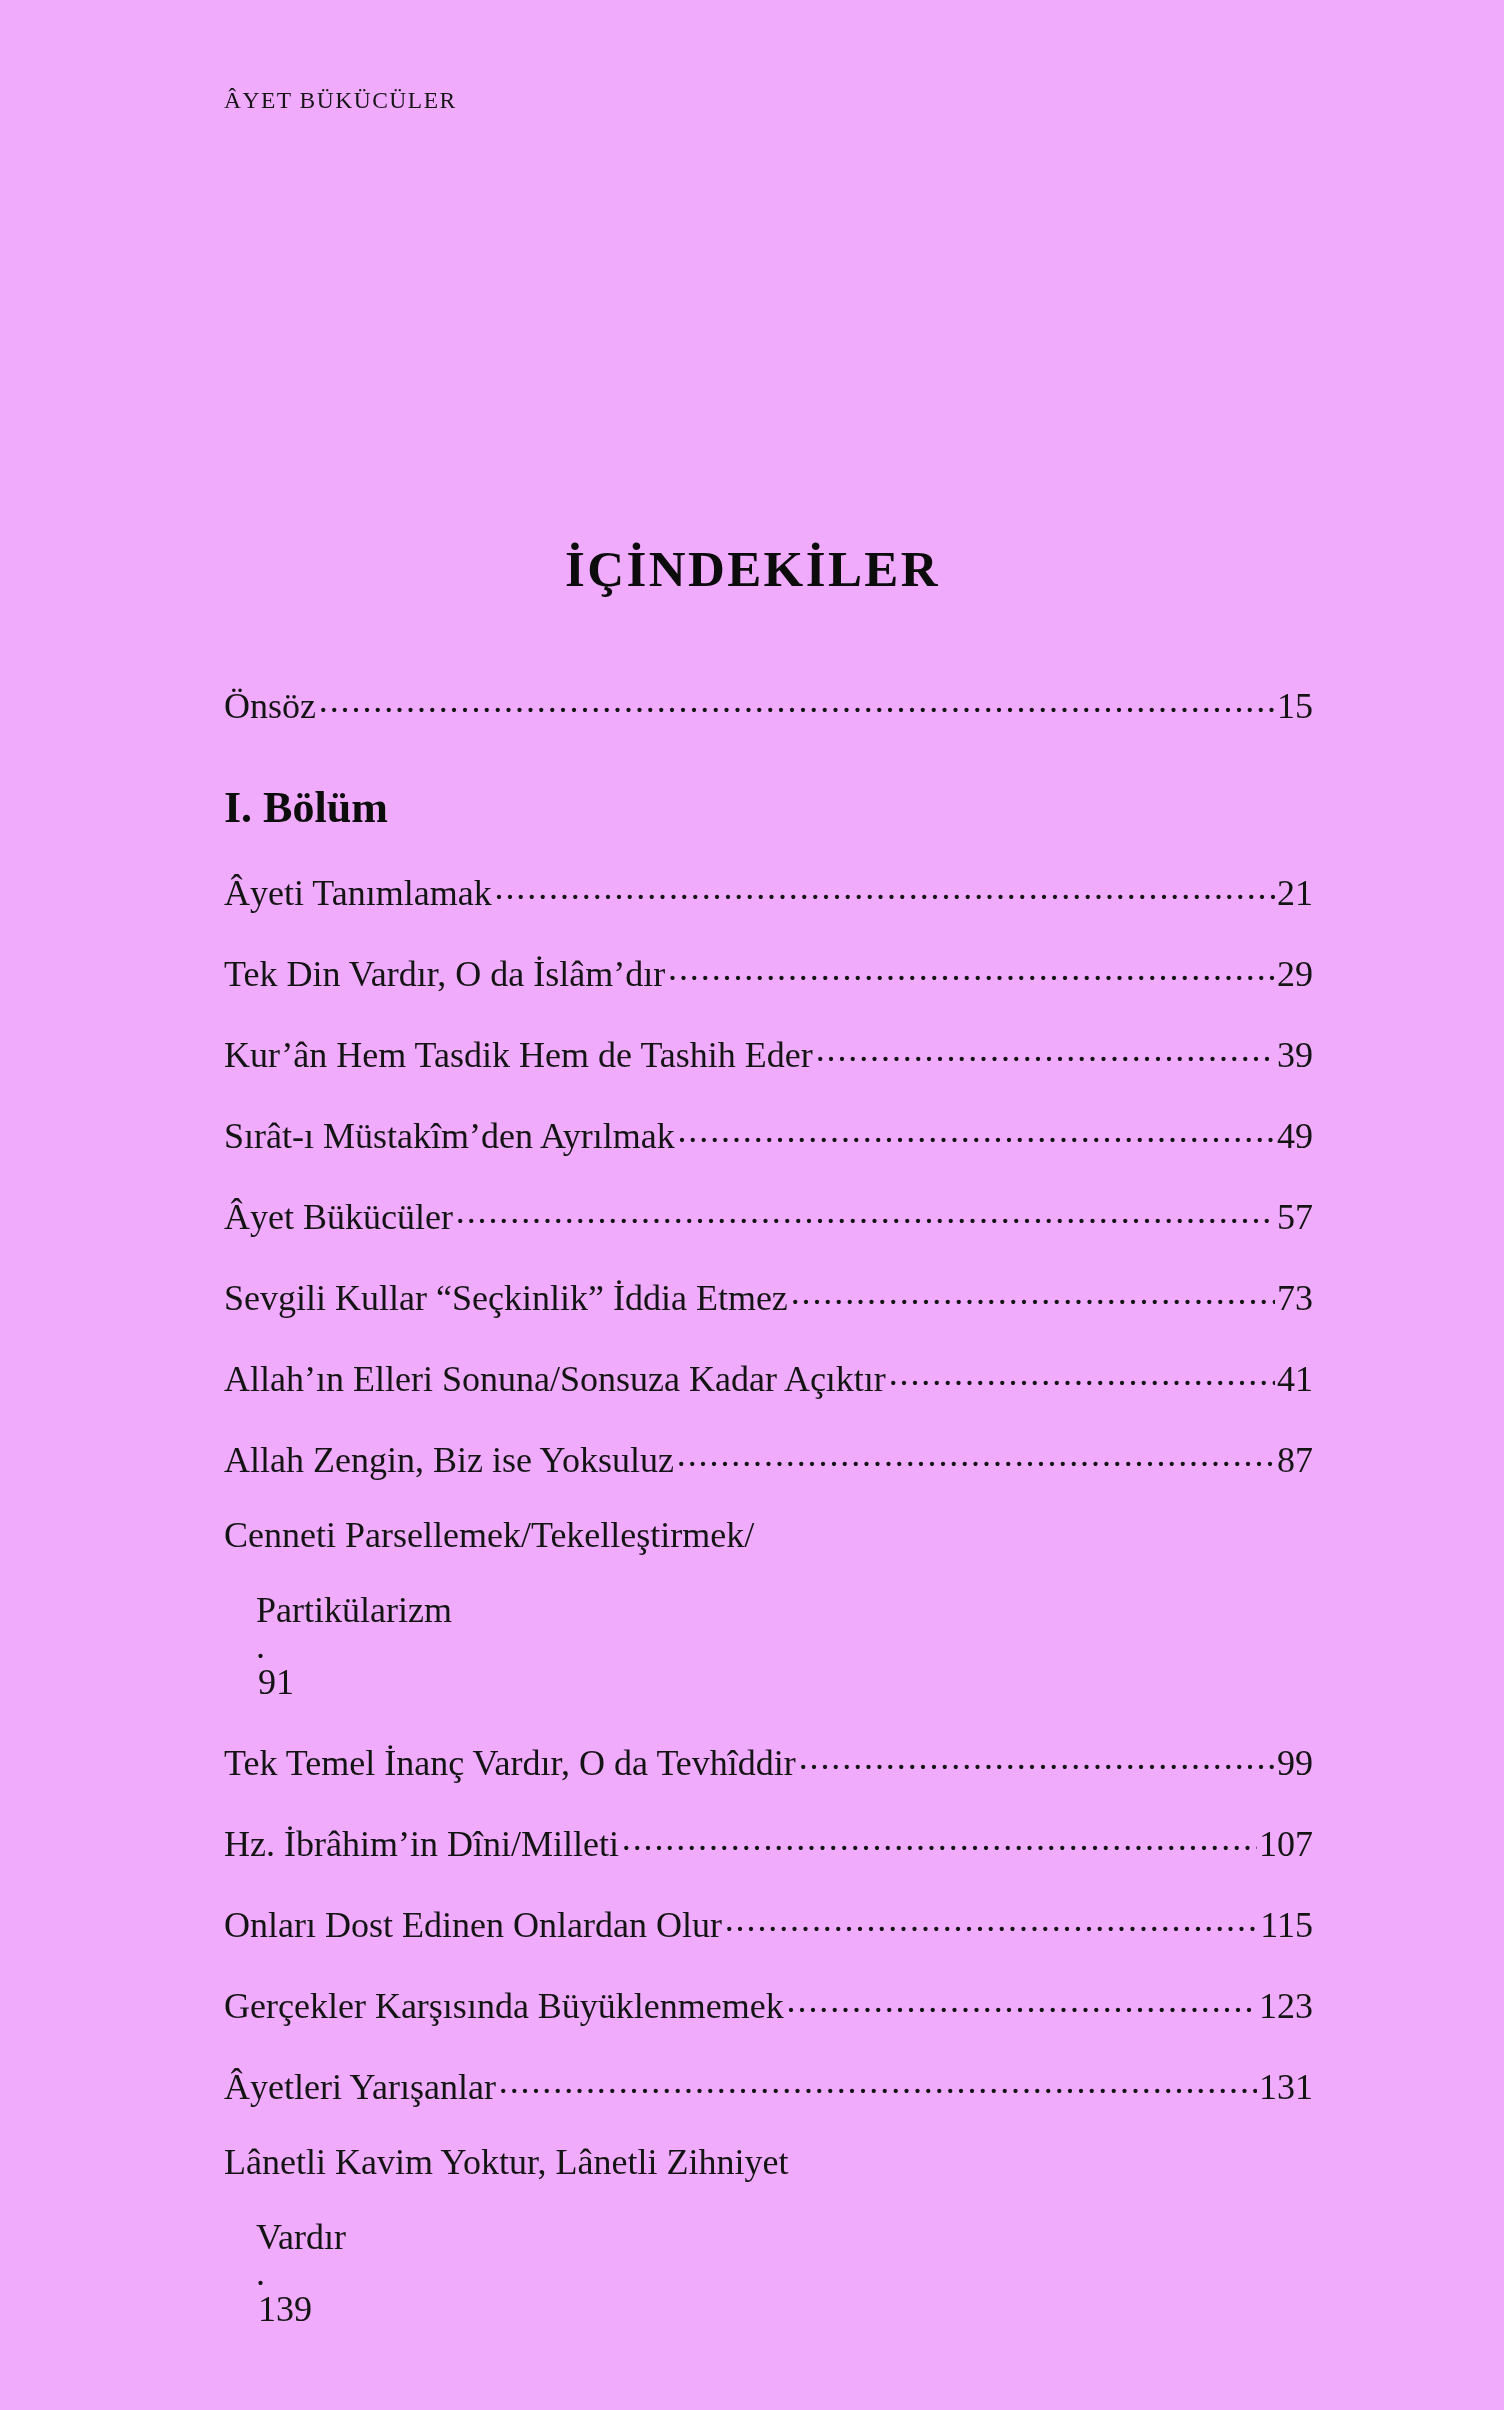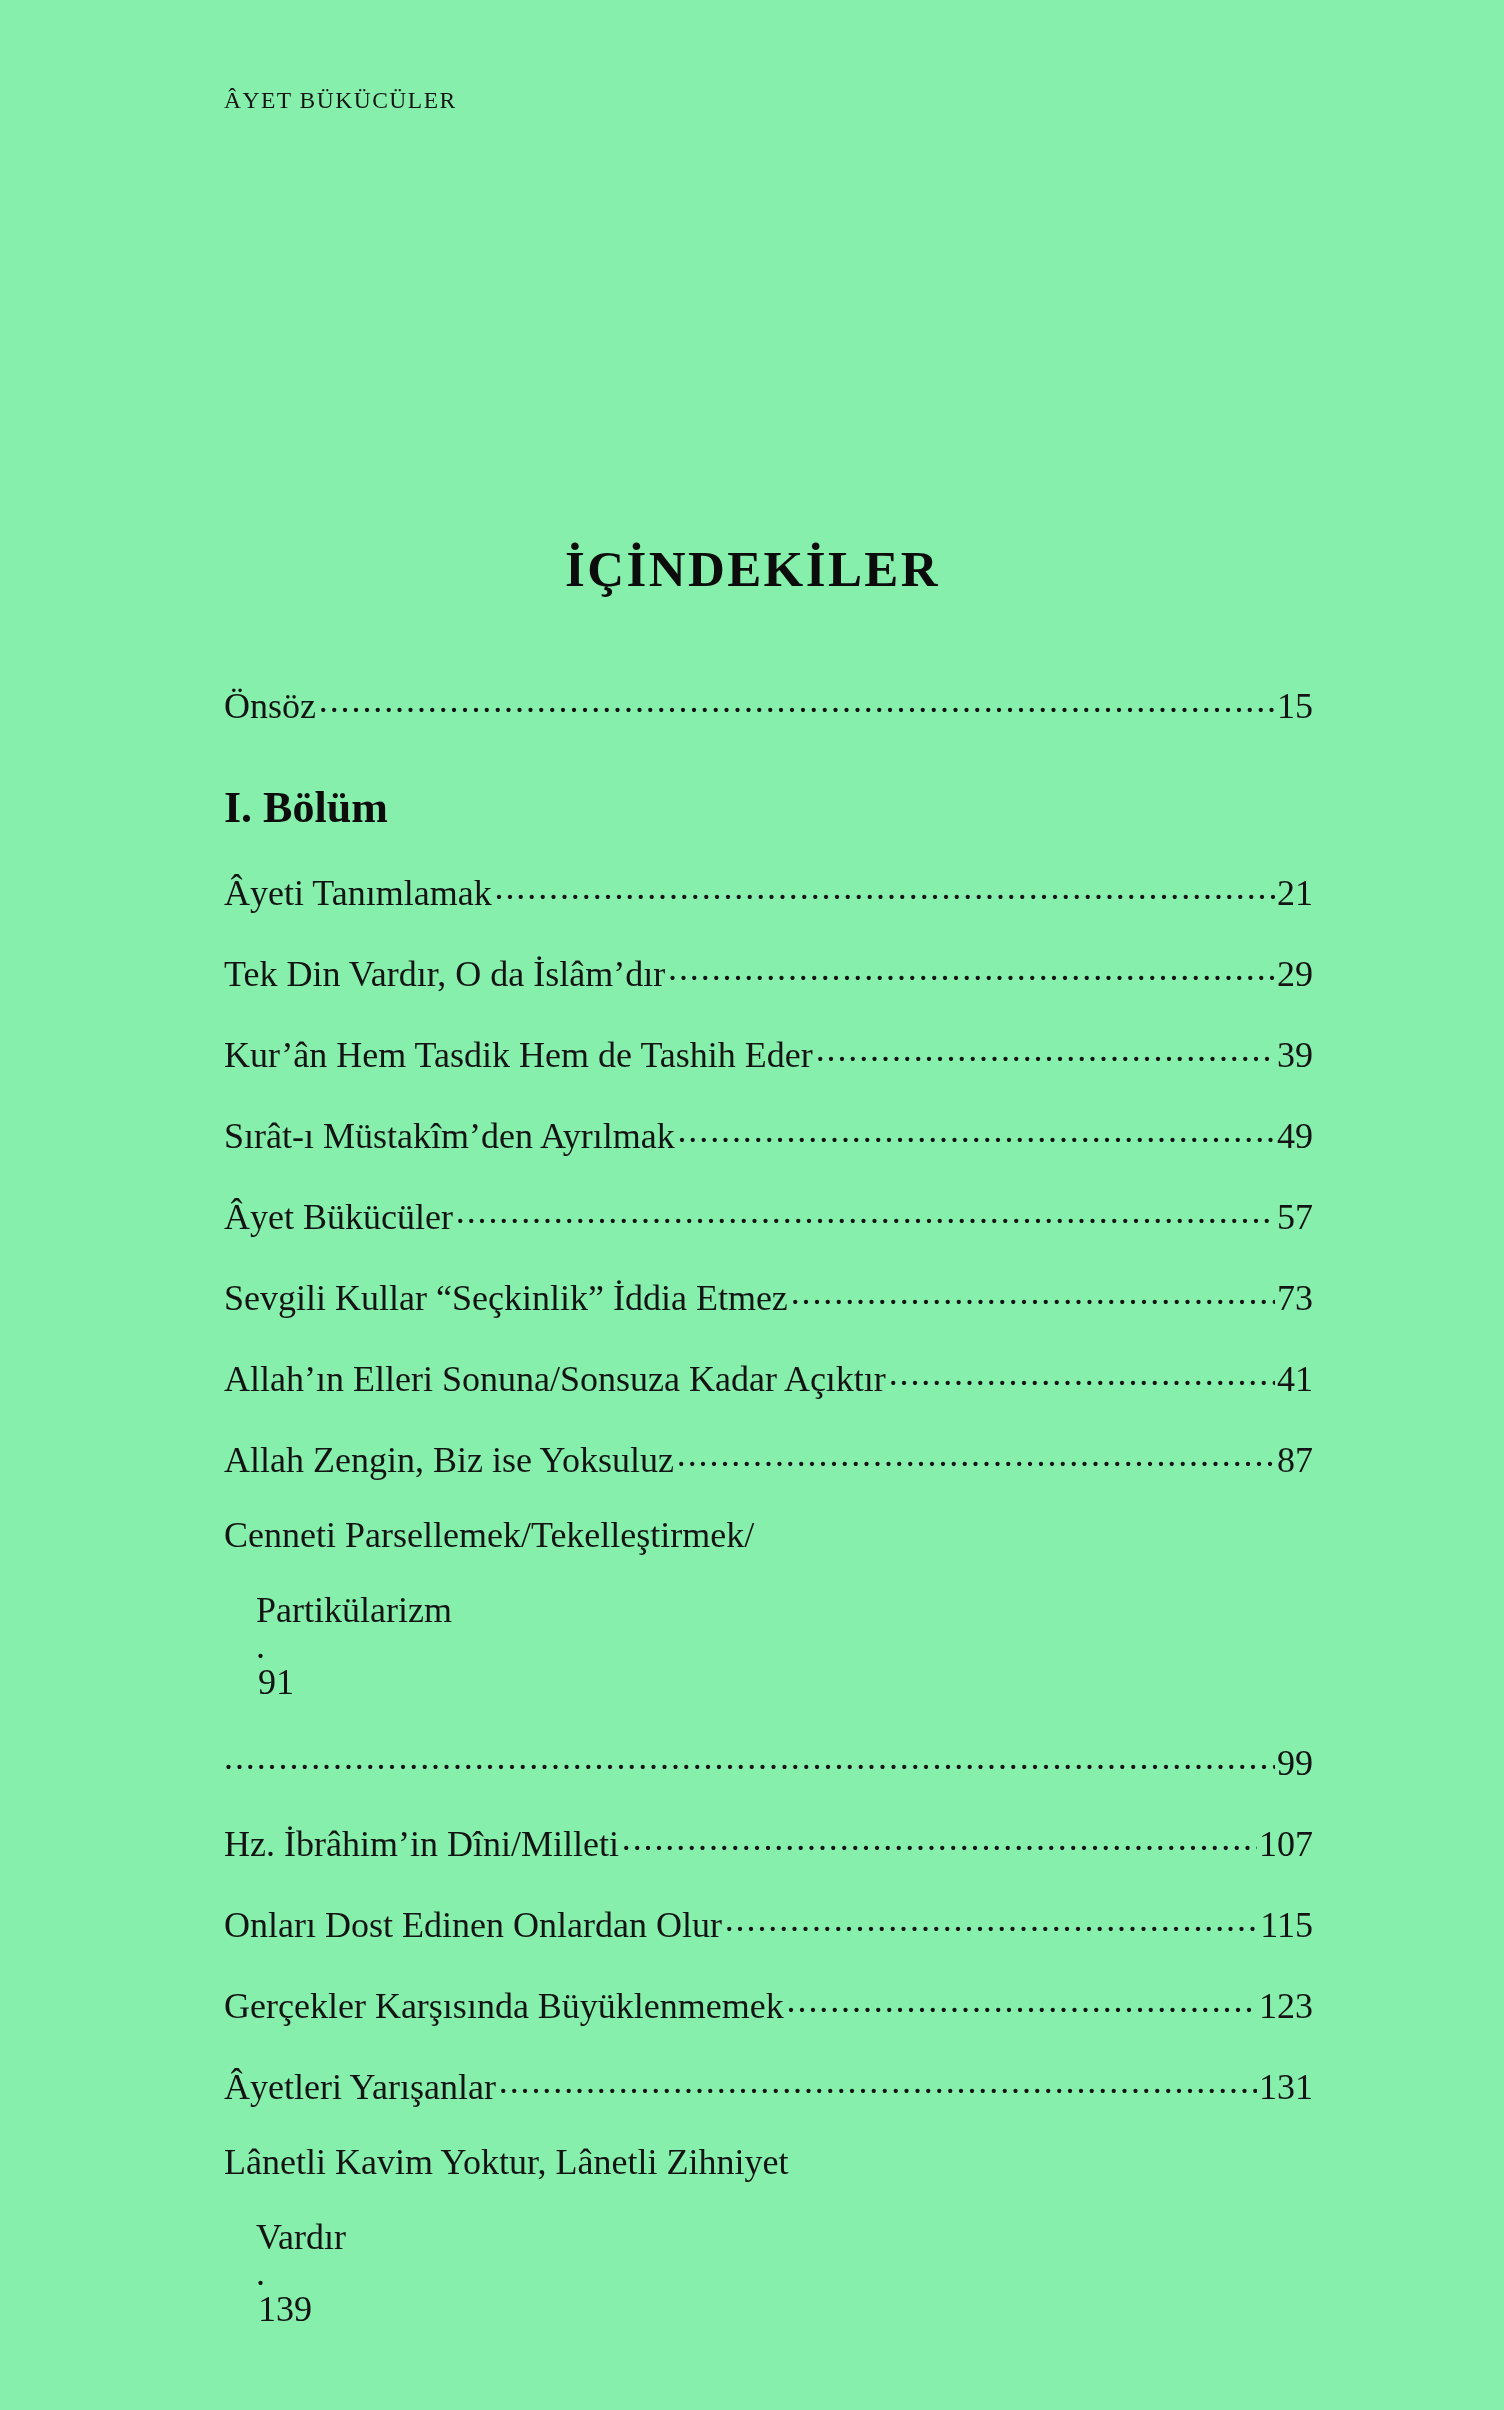--- a/index.html
+++ b/index.html
@@ -5,21 +5,21 @@
   html, body {
     margin: 0;
     padding: 0;
     background: #ffffff;
   }
 
   .page {
     position: relative;
     width: 1505px;
     height: 2411px;
-    background: #86efac;
+    background: #f0abfc;
     margin: 0 auto;
     overflow: hidden;
     font-family: "Liberation Serif", "DejaVu Serif", serif;
     color: #111111;
     -webkit-font-smoothing: antialiased;
   }
 
   
   .running-header {
     position: absolute;
@@ -184,20 +184,21 @@
 
     </div>
 
     <div class="toc-entry continuation">
       <span class="entry-label">Partikülarizm</span>
       <span class="leader"></span>
       <span class="entry-page">91</span>
     </div>
 
     <div class="toc-entry">
+      <span class="entry-label">Tek Temel İnanç Vardır, O da Tevhîddir</span>
       <span class="leader"></span>
       <span class="entry-page">99</span>
     </div>
 
     <div class="toc-entry">
       <span class="entry-label">Hz. İbrâhim’in Dîni/Milleti</span>
       <span class="leader"></span>
       <span class="entry-page">107</span>
     </div>
 

